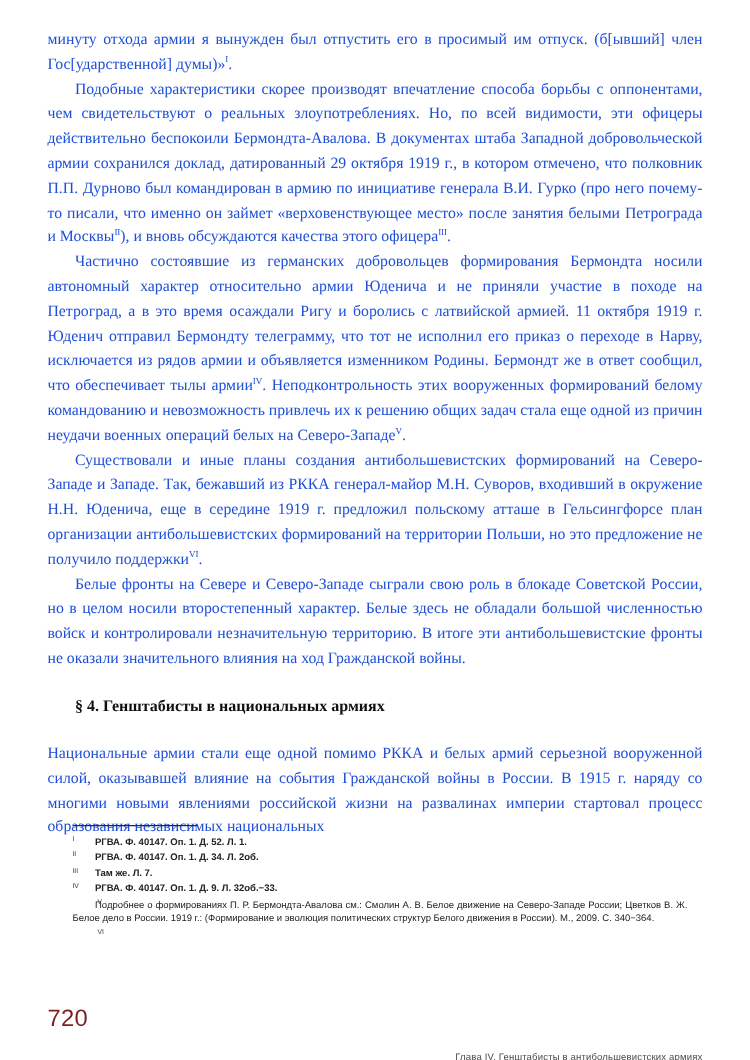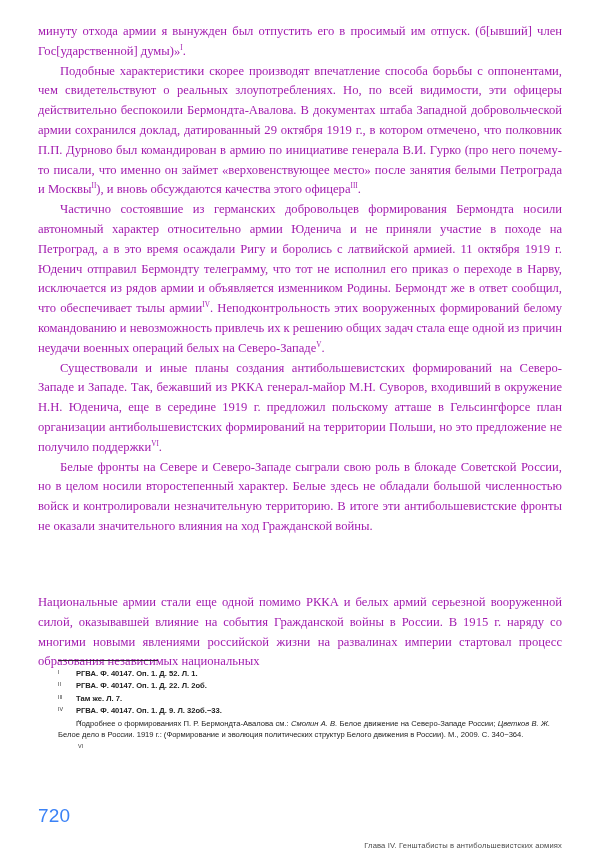--- a/index.html
+++ b/index.html
@@ -25,21 +25,21 @@
     width: 524px;
   }
   p.para {
     margin: 0;
     text-align: justify;
     text-justify: inter-word;
     font-size: 12.6px;
     line-height: 19.8px;
     text-indent: 22px;
     hyphens: manual;
-    color: #a21caf;
+    color: #1d4ed8;
   }
   p.para.no-indent {
     text-indent: 0;
   }
   sup.ref {
     font-size: 7.2px;
     vertical-align: super;
     line-height: 0;
     font-family: "Liberation Serif", serif;
   }
@@ -107,30 +107,30 @@
     text-indent: 18px;
     padding-left: 0;
   }
   .fn.long .fn-mark {
     position: absolute;
     left: 2px;
     top: 0;
     width: auto;
   }
   .fn.long .fn-body { display: inline; }
-  .fn-italic { font-style: italic; }
+  .fn-italic { }
 
   
   .page-number {
     position: absolute;
     left: 38px;
     top: 805px;
     font-family: "Liberation Sans", "DejaVu Sans", sans-serif;
     font-size: 19px;
-    color: #3b82f6;
+    color: #7f1d1d;
     letter-spacing: 0.2px;
   }
   .running-head {
     position: absolute;
     right: 38px;
     top: 815px;
     font-family: "Liberation Sans", "DejaVu Sans", sans-serif;
     font-size: 7.6px;
     color: #4a4a4a;
     letter-spacing: 0.15px;
@@ -150,32 +150,33 @@
     <p class="para"><span>Подобные характеристики скорее производят впечатление способа борьбы с оппонентами, чем свидетельствуют о реальных злоупотреблениях. Но, по всей видимости, эти офицеры действительно беспокоили Бермондта-Авалова. В документах штаба Западной добровольческой армии сохранился доклад, датированный 29 октября 1919 г., в котором отмечено, что полковник П.П. Дурново был командирован в армию по инициативе генерала В.И. Гурко (про него почему-то писали, что именно он займет «верховенствующее место» после занятия белыми Петрограда и Москвы</span><sup class="ref">II</sup><span>), и вновь обсуждаются качества этого офицера</span><sup class="ref">III</sup><span>.</span></p>
 
     <p class="para"><span>Частично состоявшие из германских добровольцев формирования Бермондта носили автономный характер относительно армии Юденича и не приняли участие в походе на Петроград, а в это время осаждали Ригу и боролись с латвийской армией. 11 октября 1919 г. Юденич отправил Бермондту телеграмму, что тот не исполнил его приказ о переходе в Нарву, исключается из рядов армии и объявляется изменником Родины. Бермондт же в ответ сообщил, что обеспечивает тылы армии</span><sup class="ref">IV</sup><span>. Неподконтрольность этих вооруженных формирований белому командованию и невозможность привлечь их к решению общих задач стала еще одной из причин неудачи военных операций белых на Северо-Западе</span><sup class="ref">V</sup><span>.</span></p>
 
     <p class="para"><span>Существовали и иные планы создания антибольшевистских формирований на Северо-Западе и Западе. Так, бежавший из РККА генерал-майор М.Н. Суворов, входивший в окружение Н.Н. Юденича, еще в середине 1919 г. предложил польскому атташе в Гельсингфорсе план организации антибольшевистских формирований на территории Польши, но это предложение не получило поддержки</span><sup class="ref">VI</sup><span>.</span></p>
 
     <p class="para"><span>Белые фронты на Севере и Северо-Западе сыграли свою роль в блокаде Советской России, но в целом носили второстепенный характер. Белые здесь не обладали большой численностью войск и контролировали незначительную территорию. В итоге эти антибольшевистские фронты не оказали значительного влияния на ход Гражданской войны.</span></p>
 
   </div>
 
+  <div class="section-head">§ 4. Генштабисты в национальных армиях</div>
 
   <div class="post-head-col">
     <p class="para no-indent">Национальные армии стали еще одной помимо РККА и белых армий серьезной вооруженной силой, оказывавшей влияние на события Гражданской войны в России. В 1915 г. наряду со многими новыми явлениями российской жизни на развалинах империи стартовал процесс образования независимых национальных</p>
   </div>
 
   <div class="fn-rule"></div>
 
   <div class="footnotes">
 
     <div class="fn short"><span class="fn-mark">I</span><span class="fn-body">РГВА. Ф. 40147. Оп. 1. Д. 52. Л. 1.</span></div>
 
-    <div class="fn short"><span class="fn-mark">II</span><span class="fn-body">РГВА. Ф. 40147. Оп. 1. Д. 22. Л. 2об.</span></div>
+    <div class="fn short"><span class="fn-mark">II</span><span class="fn-body">РГВА. Ф. 40147. Оп. 1. Д. 34. Л. 2об.</span></div>
 
     <div class="fn short"><span class="fn-mark">III</span><span class="fn-body">Там же. Л. 7.</span></div>
 
     <div class="fn short"><span class="fn-mark">IV</span><span class="fn-body">РГВА. Ф. 40147. Оп. 1. Д. 9. Л. 32об.−33.</span></div>
 
     <div class="fn long"><span class="fn-mark">V</span><span class="fn-body"><span>Подробнее о формированиях П. Р. Бермондта-Авалова см.: </span><span class="fn-italic">Смолин А. В.</span><span> Белое движение на Северо-Западе России; </span><span class="fn-italic">Цветков В. Ж.</span><span> Белое дело в России. 1919 г.: (Формирование и эволюция политических структур Белого движения в России). М., 2009. С. 340−364.</span></span></div>
 
     <div class="fn long"><span class="fn-mark">VI</span></div>
 
   </div>

